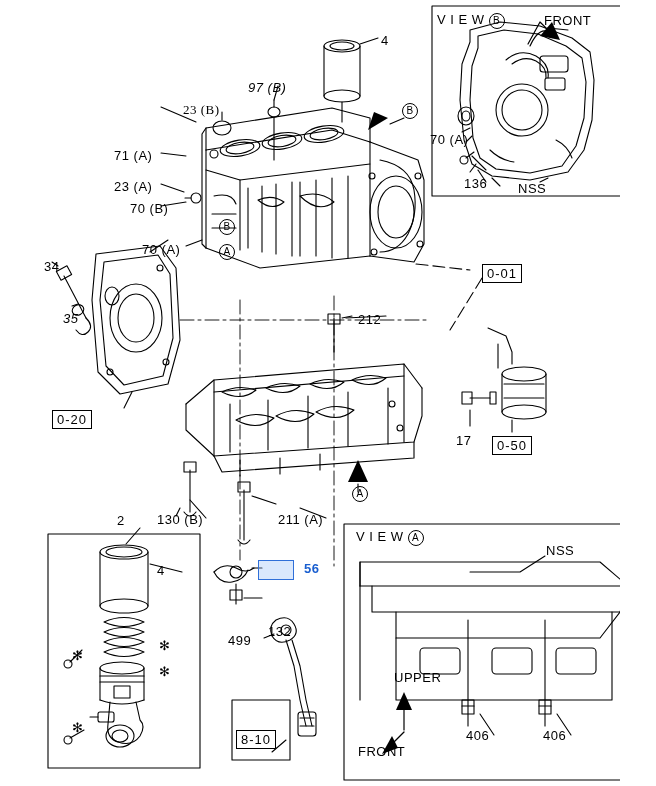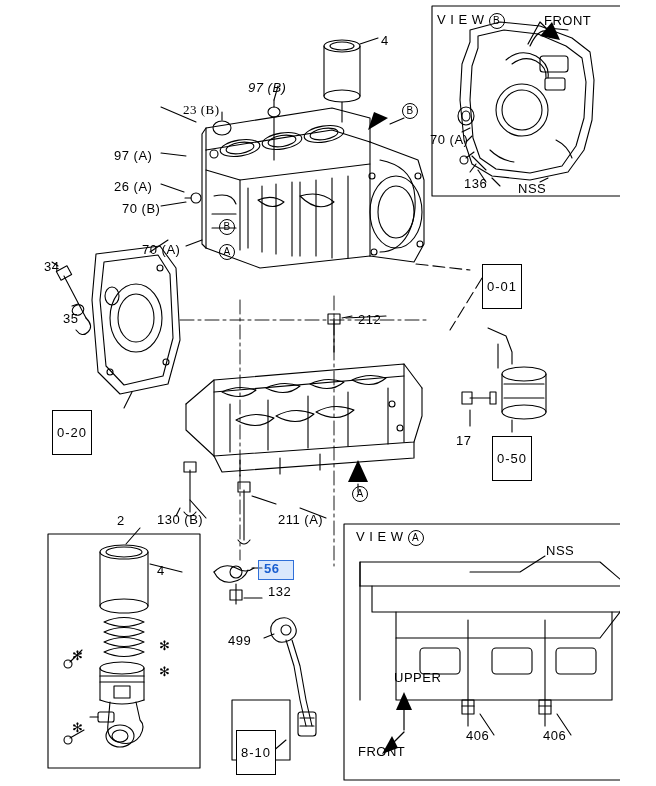--- a/index.html
+++ b/index.html
@@ -24,27 +24,28 @@
   .lbl {
     position: absolute;
     font-family: "Liberation Sans", sans-serif;
     font-size: 13px;
     color: #000000;
     white-space: nowrap;
     letter-spacing: 0.5px;
   }
   .lbl.box {
     border: 1px solid #000000;
-    padding: 14px 4px;
+    padding: 1px 4px;
     background: #ffffff;
     letter-spacing: 1px;
   }
   .lbl.hl {
     color: #1a5fd0;
     font-weight: bold;
+    margin-left: 40px;
   }
   .hlbox {
     position: absolute;
     border: 1px solid #2f6fd8;
     background: rgba(150,190,245,0.35);
   }
   .circ {
     display: inline-block;
     border: 1px solid #000000;
     border-radius: 50%;
@@ -353,33 +354,33 @@
   <div class="lbl" style="left:219px; top:218px;">
     <span class="circ">B</span>
   </div>
   <div class="lbl" style="left:219px; top:243px;">
     <span class="circ">A</span>
   </div>
 
   <div class="lbl" style="left:381px; top:33px;">4</div>
   <div class="lbl" style="left:248px; top:80px;font-style:italic;">97 (B)</div>
   <div class="lbl" style="left:183px; top:102px;font-family:Liberation Serif, serif;">23 (B)</div>
-  <div class="lbl" style="left:114px; top:148px;">97 (A)</div>
-  <div class="lbl" style="left:114px; top:179px;">26 (A)</div>
-  <div class="lbl" style="left:122px; top:201px;">70 (B)</div>
+  <div class="lbl" style="left:114px; top:148px;">71 (A)</div>
+  <div class="lbl" style="left:114px; top:179px;">23 (A)</div>
+  <div class="lbl" style="left:130px; top:201px;">70 (B)</div>
   <div class="lbl" style="left:142px; top:242px;">70 (A)</div>
   <div class="lbl" style="left:44px; top:259px;">34</div>
-  <div class="lbl" style="left:63px; top:311px;">35</div>
+  <div class="lbl" style="left:63px; top:311px;font-style:italic;">35</div>
   <div class="lbl" style="left:358px; top:312px;">212</div>
   <div class="lbl" style="left:456px; top:433px;text-align:center;">17</div>
   <div class="lbl" style="left:157px; top:512px;">130 (B)</div>
   <div class="lbl" style="left:278px; top:512px;text-align:right;">211 (A)</div>
   <div class="lbl" style="left:117px; top:513px;">2</div>
   <div class="lbl hl" style="left:264px; top:561px;">56</div>
-  <div class="lbl" style="left:268px; top:584px;">132</div>
+  <div class="lbl" style="left:268px; top:624px;">132</div>
   <div class="lbl" style="left:228px; top:633px;">499</div>
   <div class="lbl" style="left:157px; top:563px;">4</div>
   <div class="lbl" style="left:464px; top:176px;">136</div>
   <div class="lbl" style="left:430px; top:132px;">70 (A)</div>
   <div class="lbl" style="left:518px; top:181px;">NSS</div>
   <div class="lbl" style="left:546px; top:543px;">NSS</div>
   <div class="lbl" style="left:544px; top:13px;">FRONT</div>
   <div class="lbl" style="left:394px; top:670px;">UPPER</div>
   <div class="lbl" style="left:358px; top:744px;">FRONT</div>
   <div class="lbl" style="left:466px; top:728px;">406</div>

